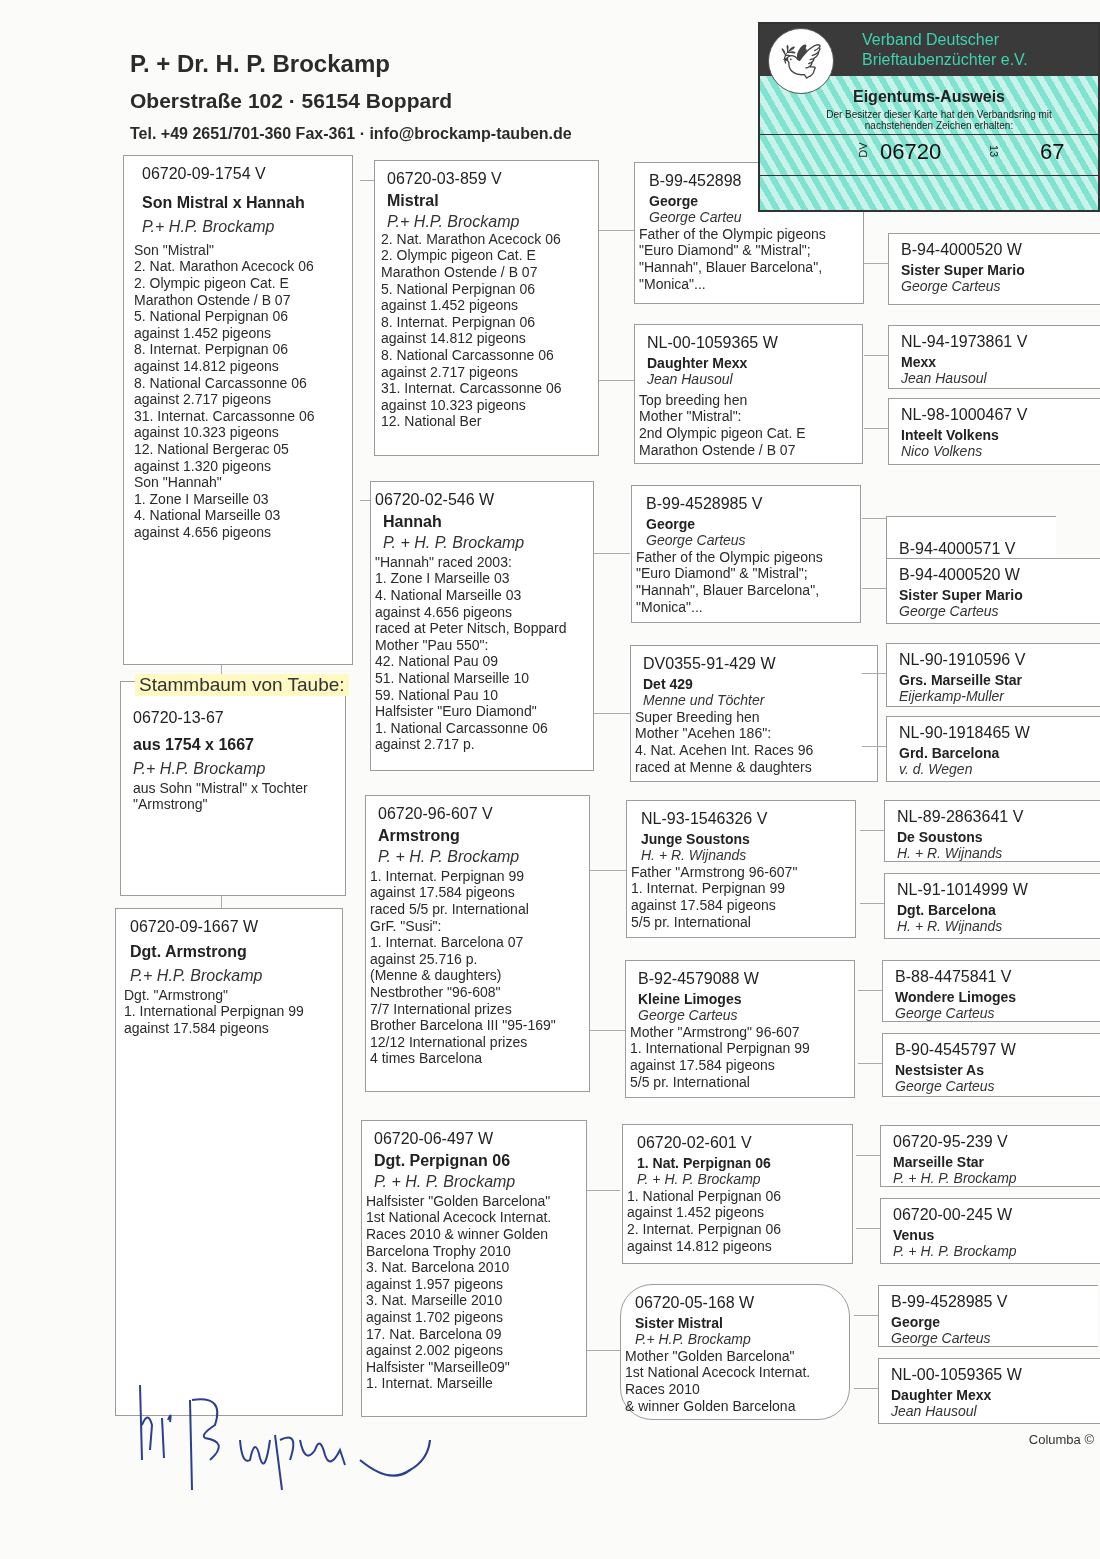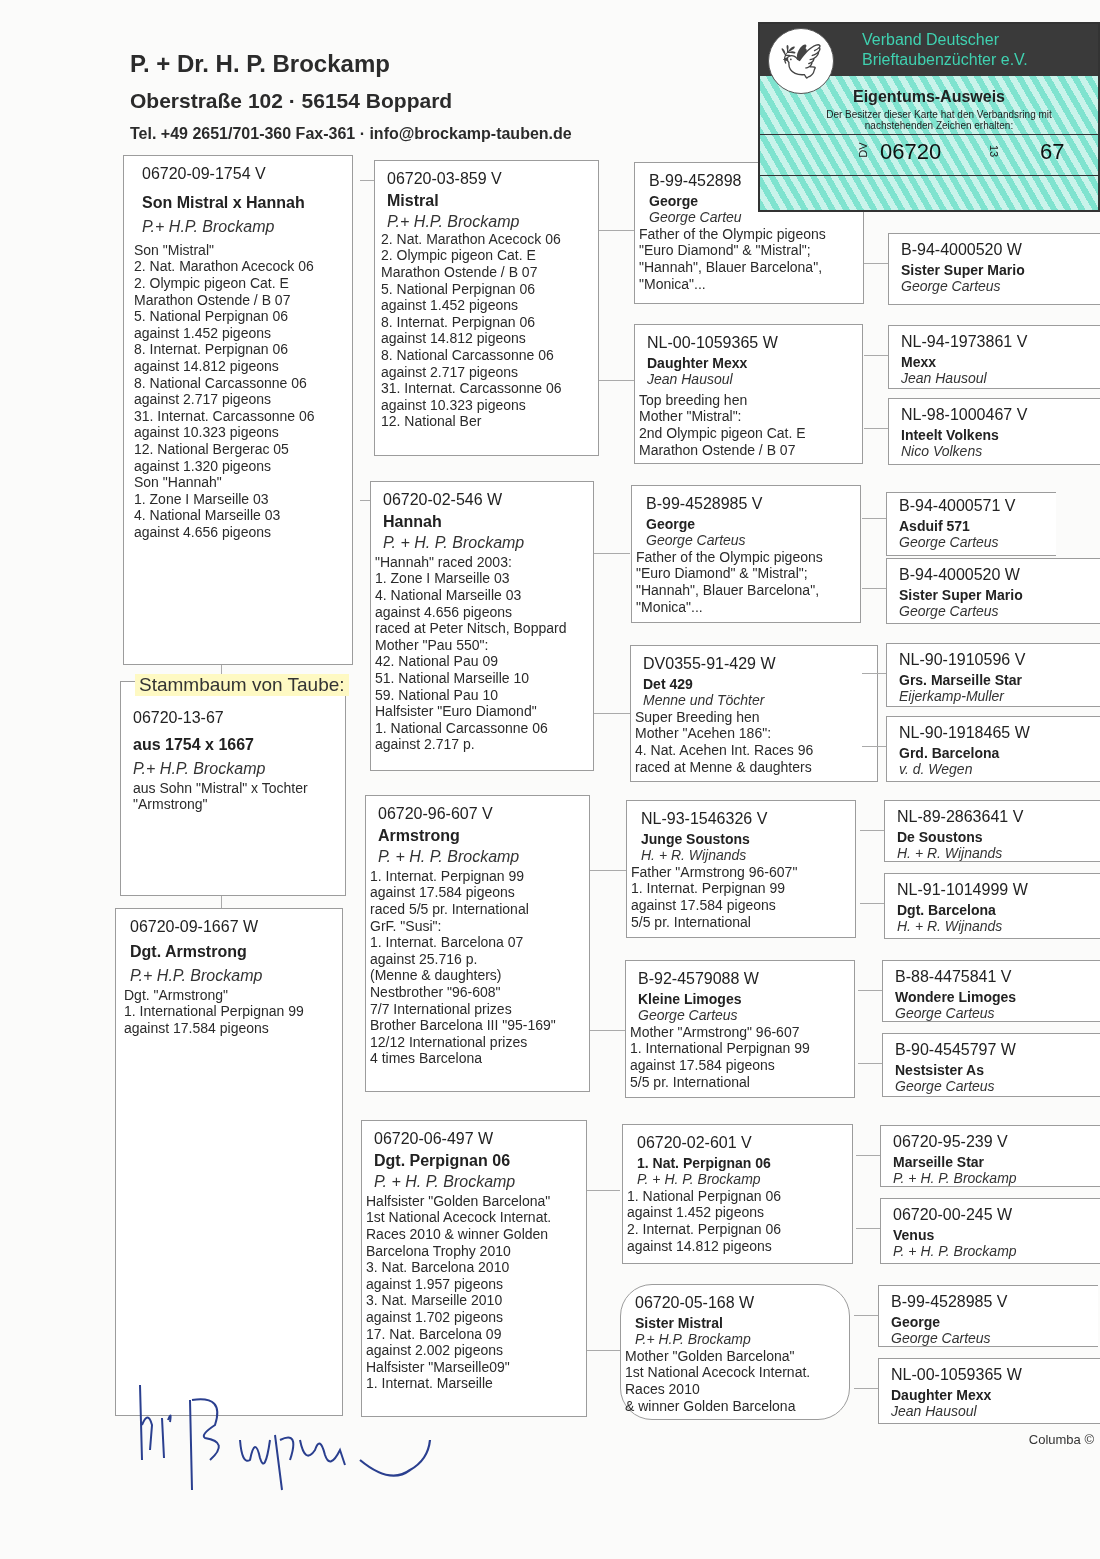--- a/index.html
+++ b/index.html
@@ -140,21 +140,21 @@
 against 1.452 pigeons
 8. Internat. Perpignan 06
 against 14.812 pigeons
 8. National Carcassonne 06
 against 2.717 pigeons
 31. Internat. Carcassonne 06
 against 10.323 pigeons
 12. National Ber</div>
 </div>
 <div class="box" style="left:370px;top:481px;width:224px;height:290px;padding:10px 4px 0 4px;">
-  <div class="ring" style="margin-left:8px">06720-02-546 W</div>
+  <div class="ring" style="">06720-02-546 W</div>
   <div class="name" style="margin-left:8px">Hannah</div>
   <div class="owner" style="margin-left:8px">P. + H. P. Brockamp</div>
   <div class="notes">"Hannah" raced 2003:
 1. Zone I Marseille 03
 4. National Marseille 03
 against 4.656 pigeons
 raced at Peter Nitsch, Boppard
 Mother "Pau 550":
 42. National Pau 09
 51. National Marseille 10
@@ -283,21 +283,21 @@
       <div class="name">Mexx</div>
       <div class="owner">Jean Hausoul</div>
     </div>
     <div class="line" style="left: 864px; top: 355px; width: 24px; height: 1px;"></div>
     <div class="box small" style="left: 888px; top: 398px; width: 212px; height: 67px; padding: 8px 10px 0px 12px; border-right: none;">
       <div class="ring">NL-98-1000467 V</div>
       <div class="name">Inteelt Volkens</div>
       <div class="owner">Nico Volkens</div>
     </div>
     <div class="line" style="left: 864px; top: 428px; width: 24px; height: 1px;"></div>
-    <div class="box small" style="left: 886px; top: 492px; width: 170px; height: 64px; padding: 5px 10px 0px 12px; border-right: none;">
+    <div class="box small" style="left: 886px; top: 516px; width: 170px; height: 64px; padding: 24px 10px 0px 12px; border-right: none;">
       <div class="ring">B-94-4000571 V</div>
       <div class="name">Asduif 571</div>
       <div class="owner">George Carteus</div>
     </div>
     <div class="line" style="left: 862px; top: 518px; width: 24px; height: 1px;"></div>
     <div class="box small" style="left: 886px; top: 558px; width: 214px; height: 66px; padding: 8px 10px 0px 12px; border-right: none;">
       <div class="ring">B-94-4000520 W</div>
       <div class="name">Sister Super Mario</div>
       <div class="owner">George Carteus</div>
     </div>

